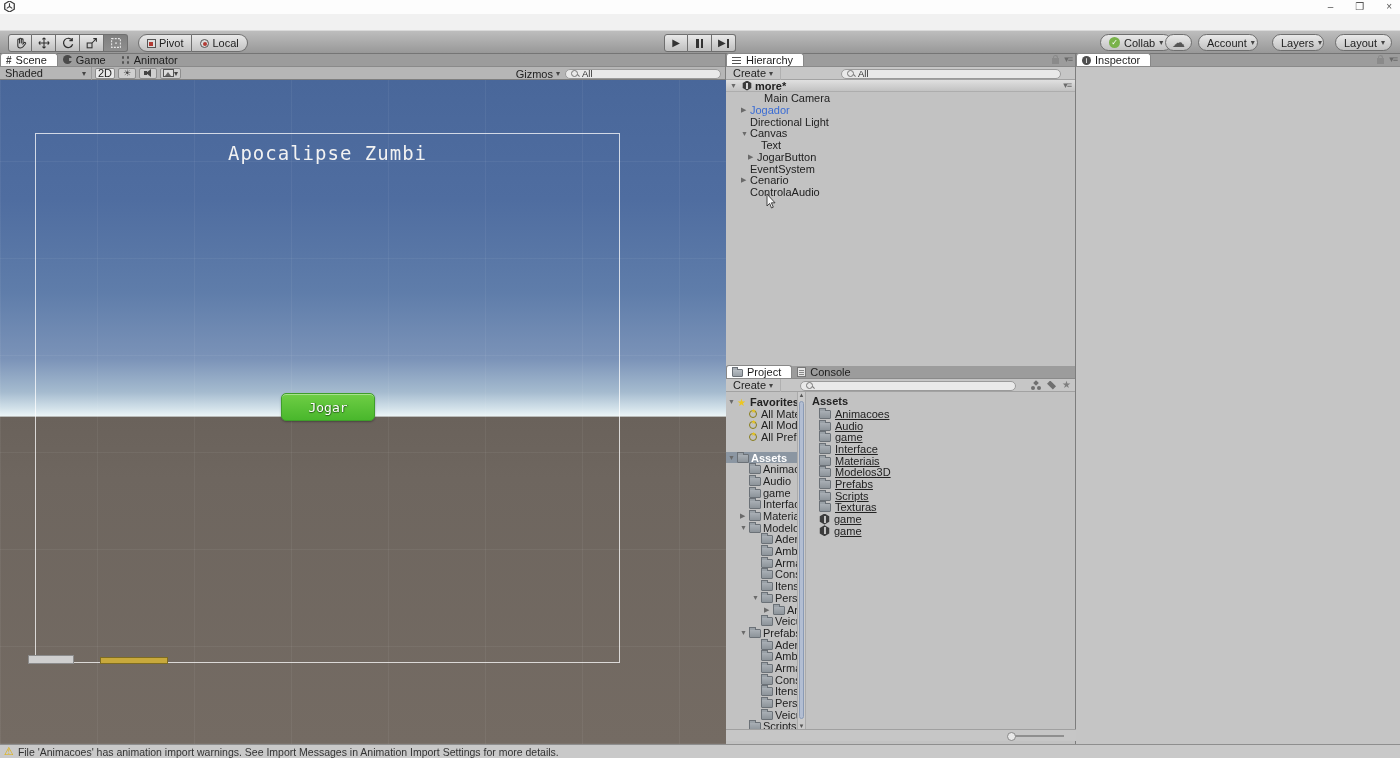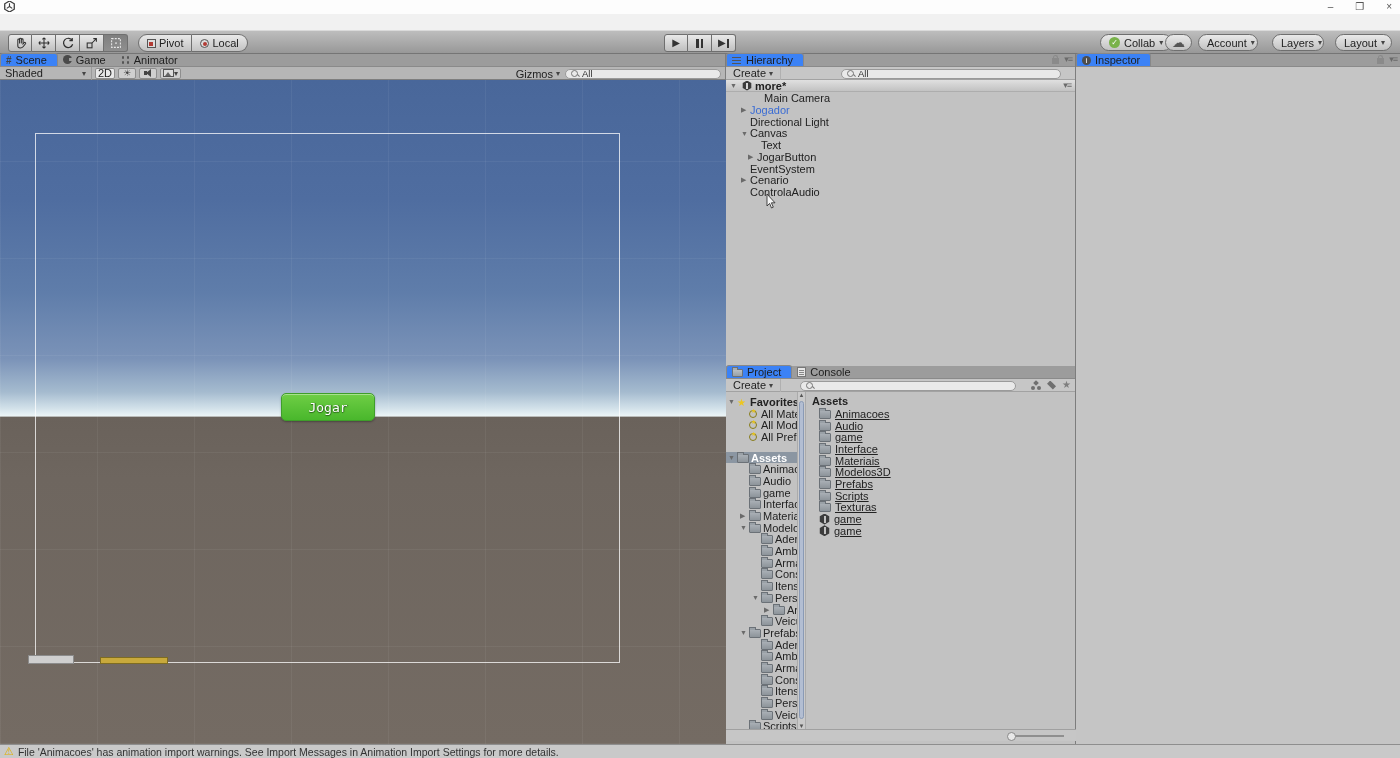--- a/index.html
+++ b/index.html
@@ -39,21 +39,21 @@
   .collab-check { width:11px; height:11px; border-radius:50%; background:#79b24a; color:#fff; font-size:8px; line-height:11px; text-align:center; }
   .cloud-glyph { font-size:13px; color:#555; line-height:1; }
   .pivot-ico { width:9px; height:9px; border:1px solid #555; background:#ddd; position:relative; }
   .pivot-ico::after { content:""; position:absolute; left:1px; top:2px; width:4px; height:4px; background:#b23b34; }
   .local-ico { width:9px; height:9px; border:1px solid #555; border-radius:50%; background:#ddd; position:relative; }
   .local-ico::after { content:""; position:absolute; left:2px; top:2px; width:4px; height:4px; border-radius:50%; background:#b23b34; }
 
   
   .tabbar { height:13px; background:#9c9c9c; border-bottom:1px solid #8a8a8a; display:flex; align-items:flex-end; position:relative; }
   .tab { height:13px; display:flex; align-items:center; gap:4px; padding:0 10px 0 5px; color:#1e1e1e; }
-  .tab.active { background:#3b82f6; border:1px solid #888; border-bottom:none; border-radius:3px 3px 0 0; }
+  .tab.active { background:#ffffff; border:1px solid #888; border-bottom:none; border-radius:3px 3px 0 0; }
   .panel-ctl { position:absolute; right:3px; top:1px; display:flex; gap:5px; align-items:center; }
   .lock-ico { width:7px; height:6px; background:#8a8a8a; position:relative; margin-top:3px; }
   .lock-ico::before { content:""; position:absolute; left:1px; top:-3px; width:3px; height:3px; border:1px solid #8a8a8a; border-bottom:none; border-radius:3px 3px 0 0; }
   .pmenu-ico { color:#6a6a6a; font-size:9px; line-height:1; letter-spacing:-1px; }
   .subbar { height:13px; background:#c6c6c6; border-bottom:1px solid #a2a2a2; display:flex; align-items:center; position:relative; }
   .create-btn { display:flex; align-items:center; gap:3px; padding:0 7px; height:13px; border-right:1px solid #b0b0b0; color:#222; }
   .searchpill { height:10px; border-radius:5px; background:#e9e9e9; border:1px solid #9a9a9a; display:flex; align-items:center; padding:0 5px; gap:3px; font-size:9.5px; color:#333; }
   .mag { width:8px; height:8px; position:relative; flex:none; }
   .mag::before { content:""; position:absolute; left:0; top:0; width:5px; height:5px; border:1px solid #777; border-radius:50%; }
   .mag::after { content:""; position:absolute; left:5.5px; top:5.5px; width:3px; height:1px; background:#777; transform:rotate(45deg); }
@@ -311,20 +311,21 @@
           </div>
         <div class="searchpill" style="width:156px;">
             <span class="mag"></span>
             <span>All</span>
           </div>
       </div>
     </div>
     <div class="viewport">
       <div class="gridlines"></div>
       <div class="canvas-outline"></div>
+      <div class="game-title">Apocalipse Zumbi</div>
       <div class="jogar-btn">Jogar</div>
       <div class="tiny-obj-a"></div>
       <div class="tiny-obj-b"></div>
     </div>
   </div>
 
   <div class="hier-panel">
     <div class="tabbar">
       <div class="tab active">
         <span class="ticon icon-hierarchytab"></span>

